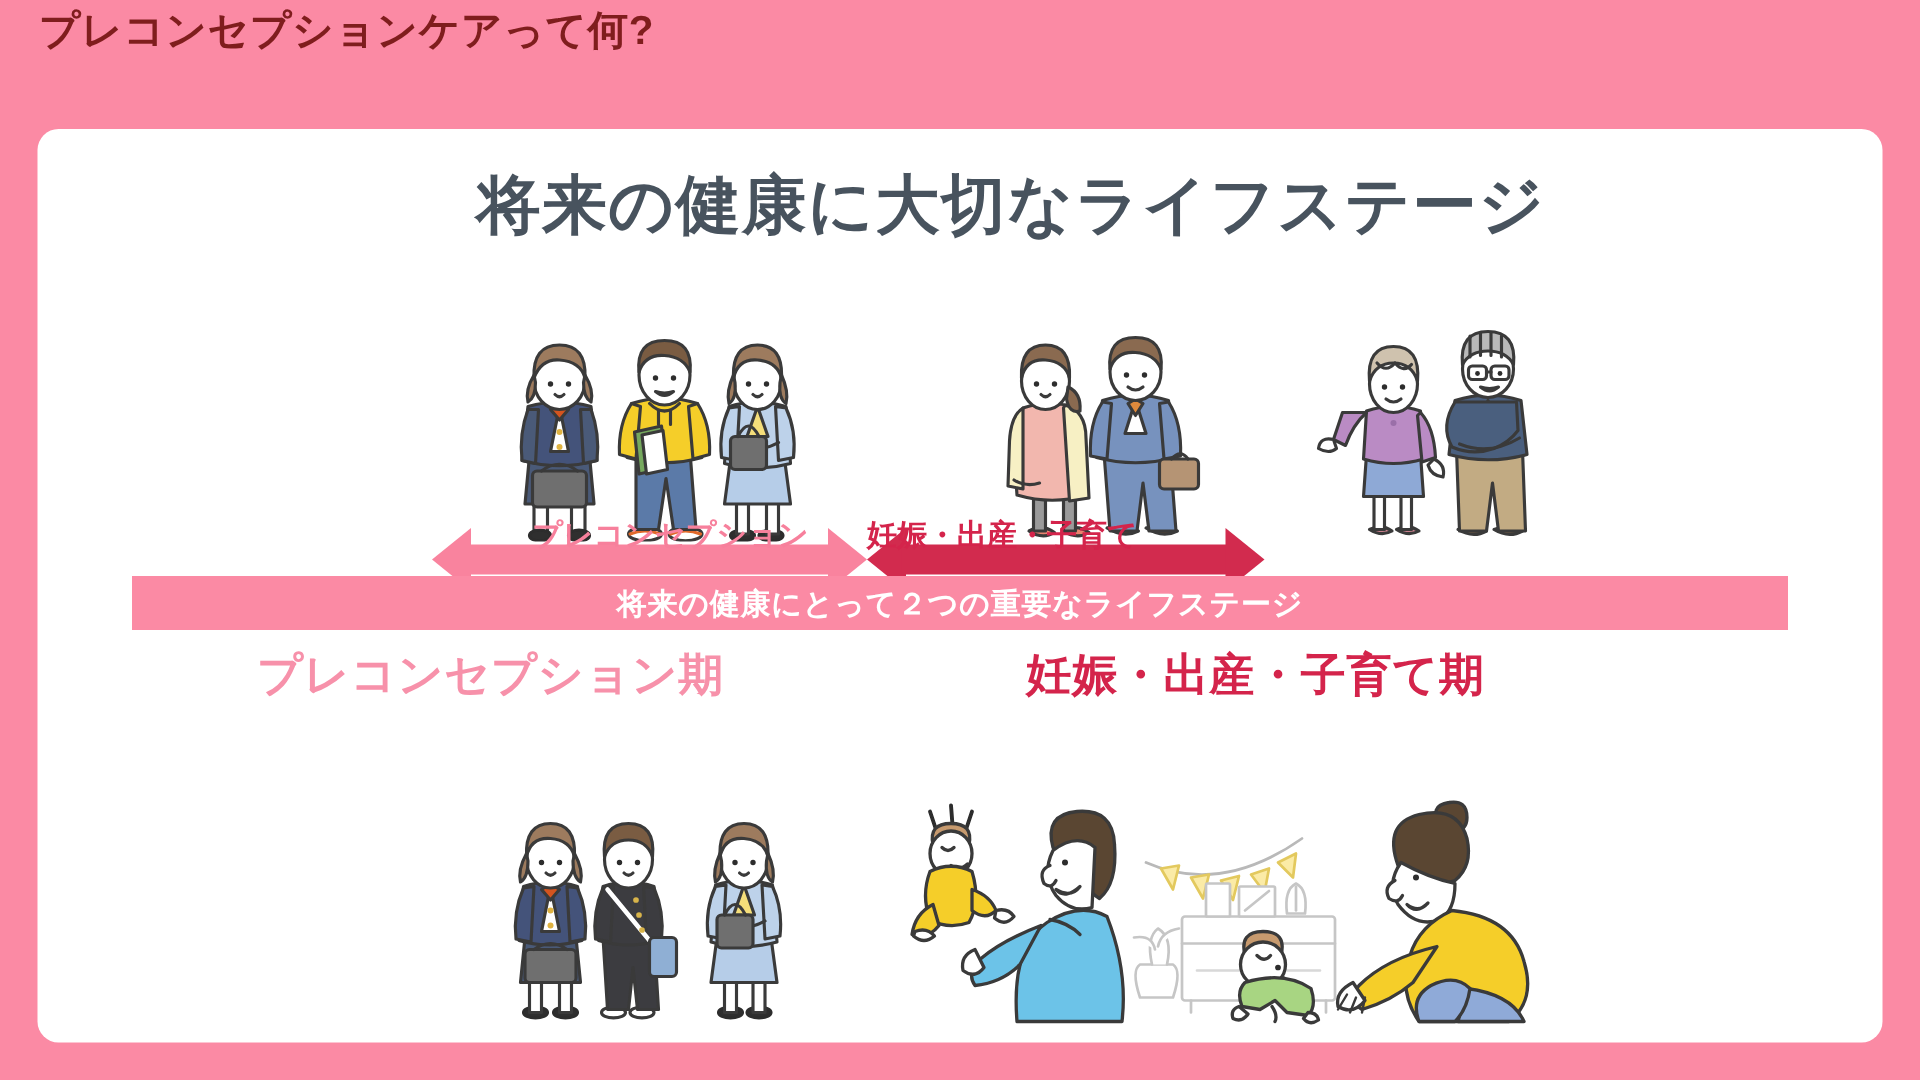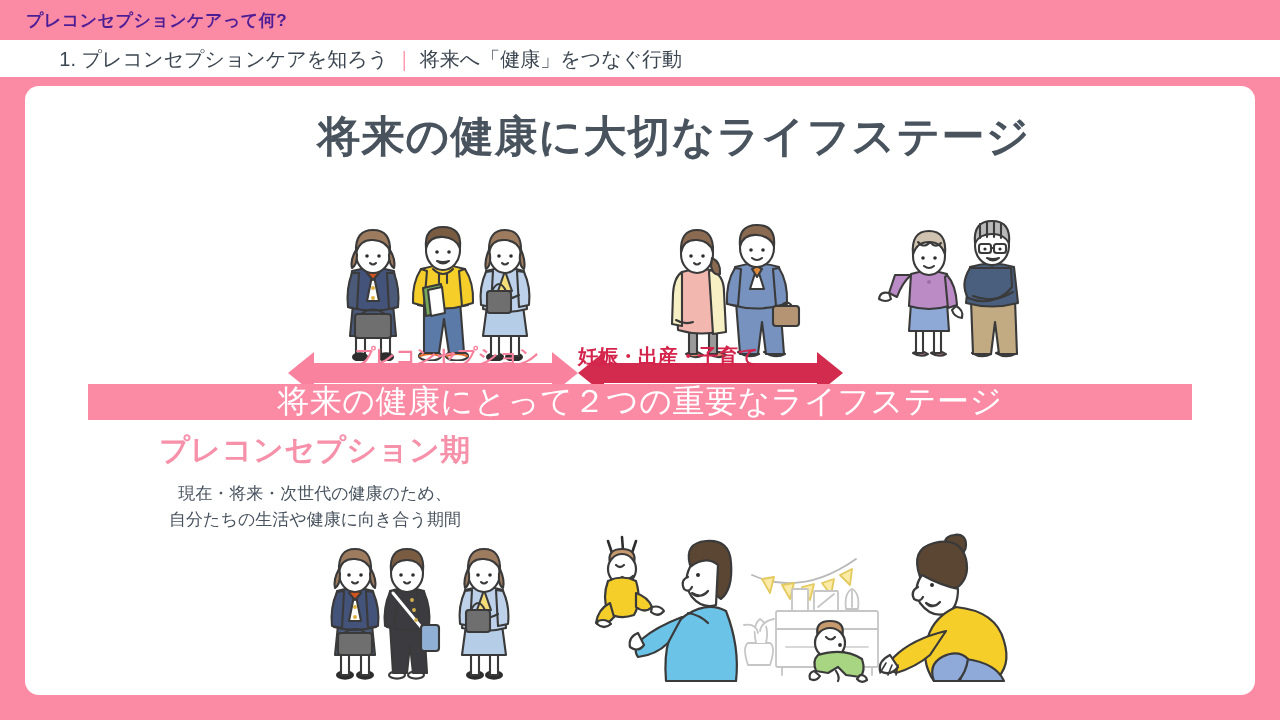--- a/index.html
+++ b/index.html
@@ -10,21 +10,21 @@
     -webkit-font-smoothing:antialiased;
   }
   .slide{position:relative;width:1280px;height:720px;background:#FB8AA4;}
 
   
   .title-bar{
     position:absolute;left:0;top:0;width:1280px;height:40px;
     background:#FB8AA4;display:flex;align-items:center;
   }
   .title-bar .t{
-    margin-left:26px;color:#4c1d95;font-size:17px;font-weight:bold;
+    margin-left:26px;color:#7f1d1d;font-size:27px;font-weight:bold;
     letter-spacing:.5px;line-height:1;
   }
   .subtitle-bar{
     position:absolute;left:0;top:40px;width:1280px;height:37px;
     background:#ffffff;display:flex;align-items:center;
   }
   .subtitle-bar .s{
     margin-left:26px;color:#3C4650;font-size:20px;line-height:1;white-space:pre;
   }
   .subtitle-bar .sep{color:#FB8AA4;font-size:20px;padding:0 6px;}
@@ -62,24 +62,24 @@
 
   .arrow-label{position:absolute;font-size:20px;font-weight:bold;white-space:nowrap;}
   .label-pre{left:277px;top:257px;width:290px;text-align:center;color:#F7809C;}
   .label-preg{left:553px;top:257px;width:265px;text-align:left;color:#D4244B;}
 
   
   .banner{
     position:absolute;left:63px;top:298px;width:1104px;height:36px;
     background:#FB8AA4;display:flex;align-items:center;justify-content:center;
   }
-  .banner .b-text{color:#ffffff;font-size:32px;font-weight:normal;letter-spacing:.5px;}
-
-  
-  .cols{position:absolute;left:4px;top:344px;width:1020px;height:255px;display:flex;padding-left:31px;}
+  .banner .b-text{color:#ffffff;font-size:20px;font-weight:bold;letter-spacing:.5px;}
+
+  
+  .cols{position:absolute;left:16px;top:344px;width:1020px;height:255px;display:flex;padding-left:31px;}
   .col{width:50%;position:relative;}
   .col-head{text-align:center;font-size:30px;font-weight:bold;letter-spacing:.5px;}
   .col-left .col-head{color:#F791AA;}
   .col-right .col-head{color:#D4244B;}
   .col-body{
     margin-top:10px;text-align:center;color:#48535E;font-size:17px;line-height:1.55;
   }
   .col-art{position:absolute;left:0;bottom:0;width:100%;height:152px;}
 
   .svg-holder{position:absolute;inset:0;}
@@ -87,25 +87,20 @@
 </style>
 </head>
 <body>
 
 <div class="slide">
 
   <div class="title-bar">
     <div class="t">プレコンセプションケアって何?</div>
   </div>
 
-  <div class="subtitle-bar">
-    <div class="s">
-      <span>1. プレコンセプションケアを知ろう</span><span class="sep">｜</span><span>将来へ「健康」をつなぐ行動</span>
-    </div>
-  </div>
 
   <div class="card">
 
     <div class="main-title">将来の健康に大切なライフステージ</div>
 
     <div class="illus-band">
 
       <div class="svg-holder">
         <svg width="1230" height="195" viewBox="0 0 1230 195" xmlns="http://www.w3.org/2000/svg">
           <g stroke="#3a3a3a" stroke-width="2.1" stroke-linecap="round" stroke-linejoin="round" fill="none">
@@ -272,24 +267,20 @@
     <div class="arrow-label label-preg">妊娠・出産・子育て</div>
 
     <div class="banner">
       <span class="b-text">将来の健康にとって２つの重要なライフステージ</span>
     </div>
 
     <div class="cols">
 
       <div class="col col-left">
         <div class="col-head">プレコンセプション期</div>
-        <div class="col-body">
-          <div>現在・将来・次世代の健康のため、</div>
-          <div>自分たちの生活や健康に向き合う期間</div>
-        </div>
         <div class="col-art">
           <svg width="615" height="152" viewBox="0 0 615 152" xmlns="http://www.w3.org/2000/svg">
             <g stroke="#3a3a3a" stroke-width="2.1" stroke-linecap="round" stroke-linejoin="round" fill="none">
 
               <g>
                 <ellipse cx="285" cy="142" rx="8" ry="3.6" fill="#2f2f2f" stroke="#2d2d2d"></ellipse>
                 <ellipse cx="305" cy="142" rx="8" ry="3.6" fill="#2f2f2f" stroke="#2d2d2d"></ellipse>
                 <rect x="281" y="120" width="8" height="22" fill="#fff"></rect>
                 <rect x="301" y="120" width="8" height="22" fill="#fff"></rect>
                 <path d="M278 92 h34 l3 30 h-40z" fill="#4a5a78"></path>
@@ -350,20 +341,21 @@
                 <circle cx="418" cy="42" r="1.8" fill="#2d2d2d" stroke="none"></circle>
                 <circle cx="430" cy="42" r="1.8" fill="#2d2d2d" stroke="none"></circle>
                 <path d="M421 49 q3 3 6 0"></path>
               </g>
             </g>
           </svg>
         </div>
       </div>
 
       <div class="col col-right">
+        <div class="col-head">妊娠・出産・子育て期</div>
         <div class="col-art">
           <svg width="615" height="152" viewBox="0 0 615 152" xmlns="http://www.w3.org/2000/svg">
             <g stroke="#3a3a3a" stroke-width="2.2" stroke-linecap="round" stroke-linejoin="round" fill="none">
 
               <g>
                 <path d="M38 8 l4 12 M52 4 l1 13 M66 8 l-4 12" stroke="#2d2d2d" stroke-width="2.6"></path>
                 <path d="M40 30 q-3 -14 12 -14 q15 0 12 14 q-5 -6 -12 -6 q-7 0 -12 6z" fill="#C79A6E" stroke="#3a3a3a"></path>
                 <ellipse cx="52" cy="36" rx="14" ry="15" fill="#fff"></ellipse>
                 <path d="M46 32 q4 4 8 0" stroke="#3a3a3a"></path>
                 <path d="M52 44 q6 4 11 -1 q-6 7 -11 1z" fill="#fff"></path>

